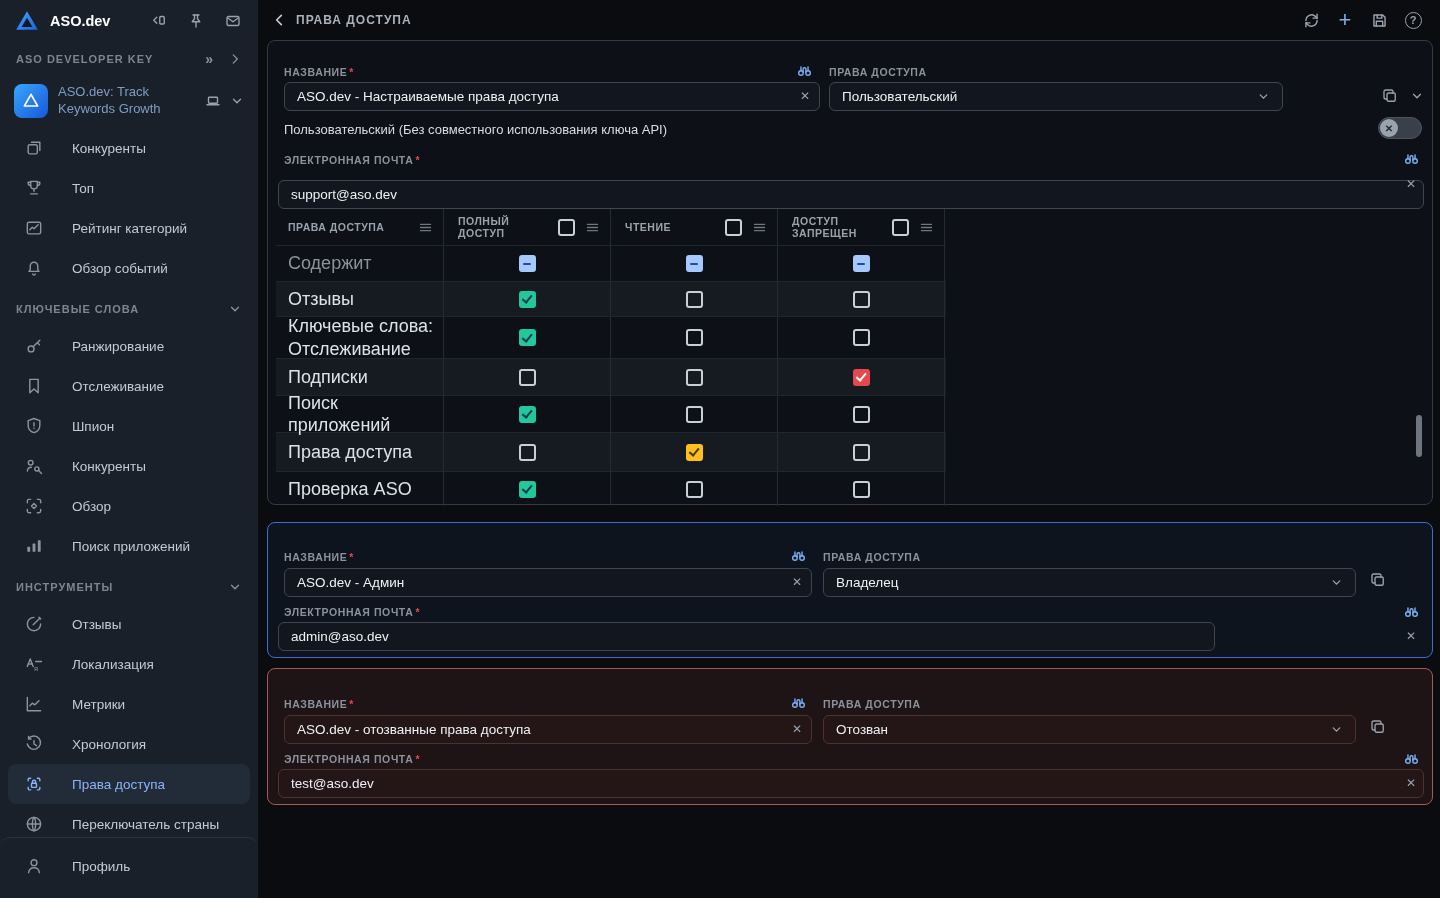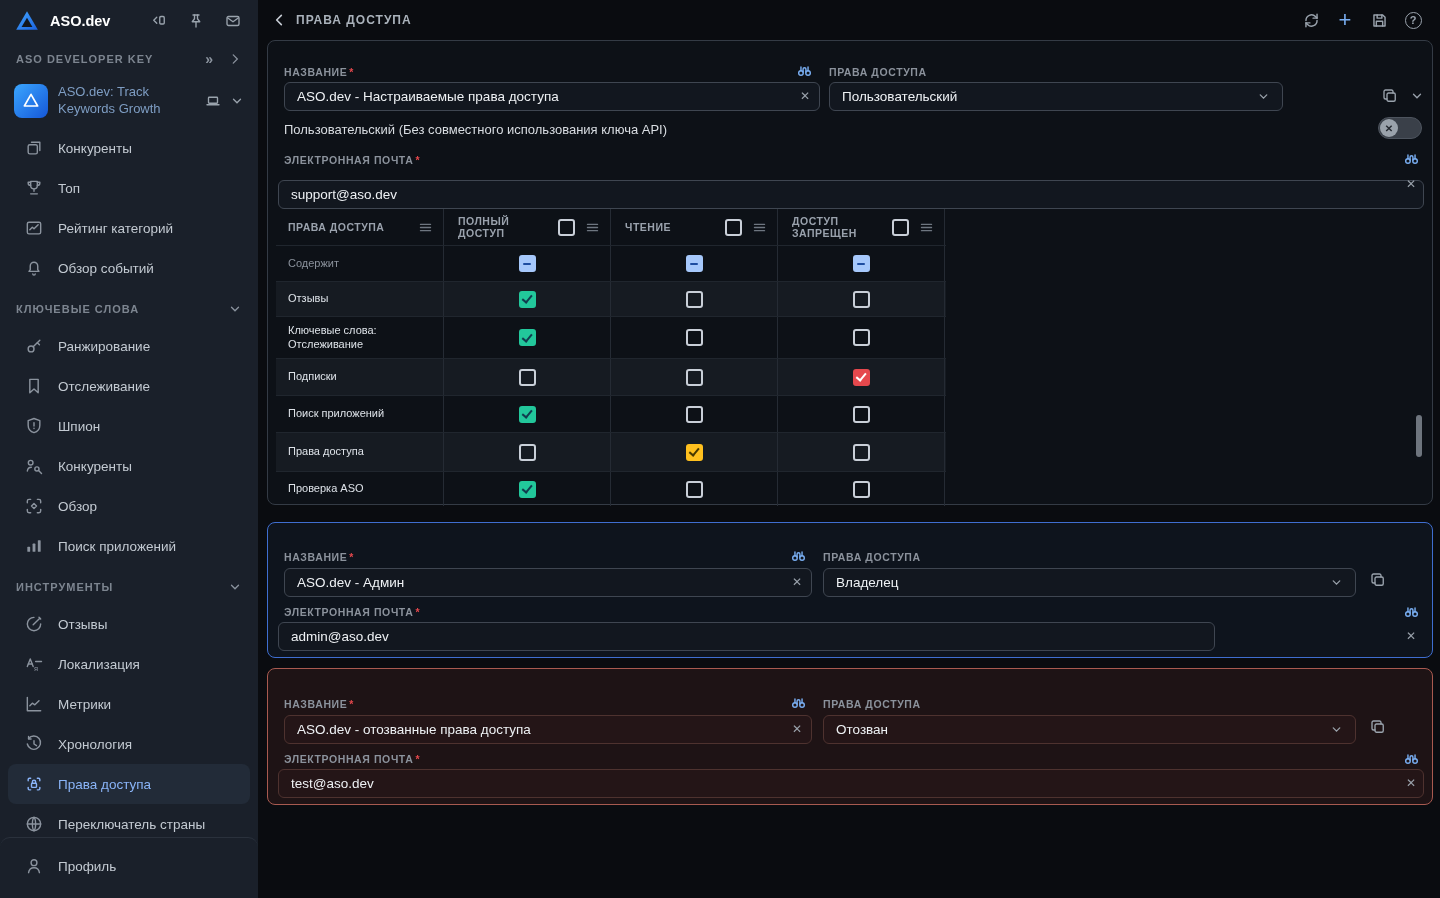--- a/index.html
+++ b/index.html
@@ -12,21 +12,21 @@
   .logo { width:26px; height:26px; margin-right:10px; }
   .sb-title { font-size:14.5px; font-weight:bold; color:#ffffff; flex:0 0 auto; }
   .sb-header-icons { margin-left:auto; display:flex; gap:15px; color:#9aa3ad; align-items:center; }
   .sb-section { display:flex; align-items:center; height:34px; padding:0 16px; color:#7d8590; font-size:11px; letter-spacing:1px; font-weight:bold; }
   .sb-section .right { margin-left:auto; display:flex; gap:14px; align-items:center; color:#8b939e; }
   .dbl-chev { font-size:14px; line-height:1; color:#8b939e; }
   .app-item { display:flex; align-items:center; gap:10px; padding:8px 14px 10px 14px; cursor:pointer; }
   .app-icon { width:34px; height:34px; border-radius:8px; background:linear-gradient(135deg,#3aa6ff,#1557d8); display:flex; align-items:center; justify-content:center; flex:0 0 auto; }
   .app-title { font-size:13px; line-height:1.3; color:#7e9dc3; width:150px; }
   .app-item .right { margin-left:auto; display:flex; gap:8px; align-items:center; color:#9aa3ad; }
-  .nav-item { display:flex; align-items:center; gap:14px; height:40px; padding:0 16px 0 24px; color:#c3cad2; font-size:13.5px; cursor:pointer; }
+  .nav-item { display:flex; align-items:center; gap:28px; height:40px; padding:0 16px 0 24px; color:#c3cad2; font-size:13.5px; cursor:pointer; }
   .nav-item .nicon { color:#8b939e; width:20px; height:20px; flex:0 0 auto; }
   .nav-item.active { background:#222b38; border-radius:8px; margin:0 8px; padding-left:16px; color:#8ab4f8; }
   .nav-item.active .nicon { color:#8ab4f8; }
   .sb-footer { position:absolute; left:0; bottom:0; width:258px; border-top:1px solid #2a313c; padding:10px 0 14px 0; background:#1a202a; border-radius:10px 10px 0 0; }
   .sb-footer .nav-item { height:36px; }
 
   
   .main { position:absolute; left:258px; top:0; width:1182px; height:898px; background:#0a0c10; }
   .topbar { display:flex; align-items:center; height:40px; padding:0 16px 0 14px; }
   .back-btn { color:#c6ccd4; margin-right:8px; cursor:pointer; }
@@ -60,21 +60,21 @@
   .table { position:absolute; left:8px; top:168px; width:670px; }
   .trow { display:flex; border-top:1px solid #20262e; align-items:stretch; }
   .trow.head { border-top:none; }
   .tcell { border-right:1px solid #252b34; display:flex; align-items:center; }
   .c0 { width:168px; padding-left:12px; }
   .c1,.c2,.c3 { width:167px; justify-content:center; }
   .trow.head .c1,.trow.head .c2,.trow.head .c3 { justify-content:flex-start; padding-left:14px; }
   .trow.alt { background:#161b22; }
   .th-label { font-size:10.5px; letter-spacing:.5px; color:#9aa2ad; font-weight:bold; }
   .th-right { margin-left:auto; display:flex; align-items:center; gap:10px; padding-right:10px; }
-  .row-label { font-size:11px; color:#dde2e8; line-height:1.25; padding-right:8px; }
+  .row-label { font-size:18px; color:#dde2e8; line-height:1.25; padding-right:8px; }
   .row-label.dim { color:#8b929c; }
   .burger { color:#6e7680; cursor:pointer; }
 
   .cb { display:inline-block; width:17px; height:17px; border-radius:3px; border:2px solid #c9cfd8; position:relative; background:transparent; cursor:pointer; flex:0 0 auto; }
   .cb[data-state="indeterminate"] { background:#a6c8fb; border-color:#a6c8fb; }
   .cb[data-state="indeterminate"]::after { content:""; position:absolute; left:2.8px; top:5.6px; width:7.6px; height:2.4px; background:#1d4ca0; border-radius:1px; }
   .cb[data-state="checked-green"] { background:#22c79b; border-color:#22c79b; }
   .cb[data-state="checked-red"] { background:#e5484d; border-color:#e5484d; }
   .cb[data-state="checked-yellow"] { background:#ffc01e; border-color:#ffc01e; }
   .cb[data-state="checked-green"]::after,

